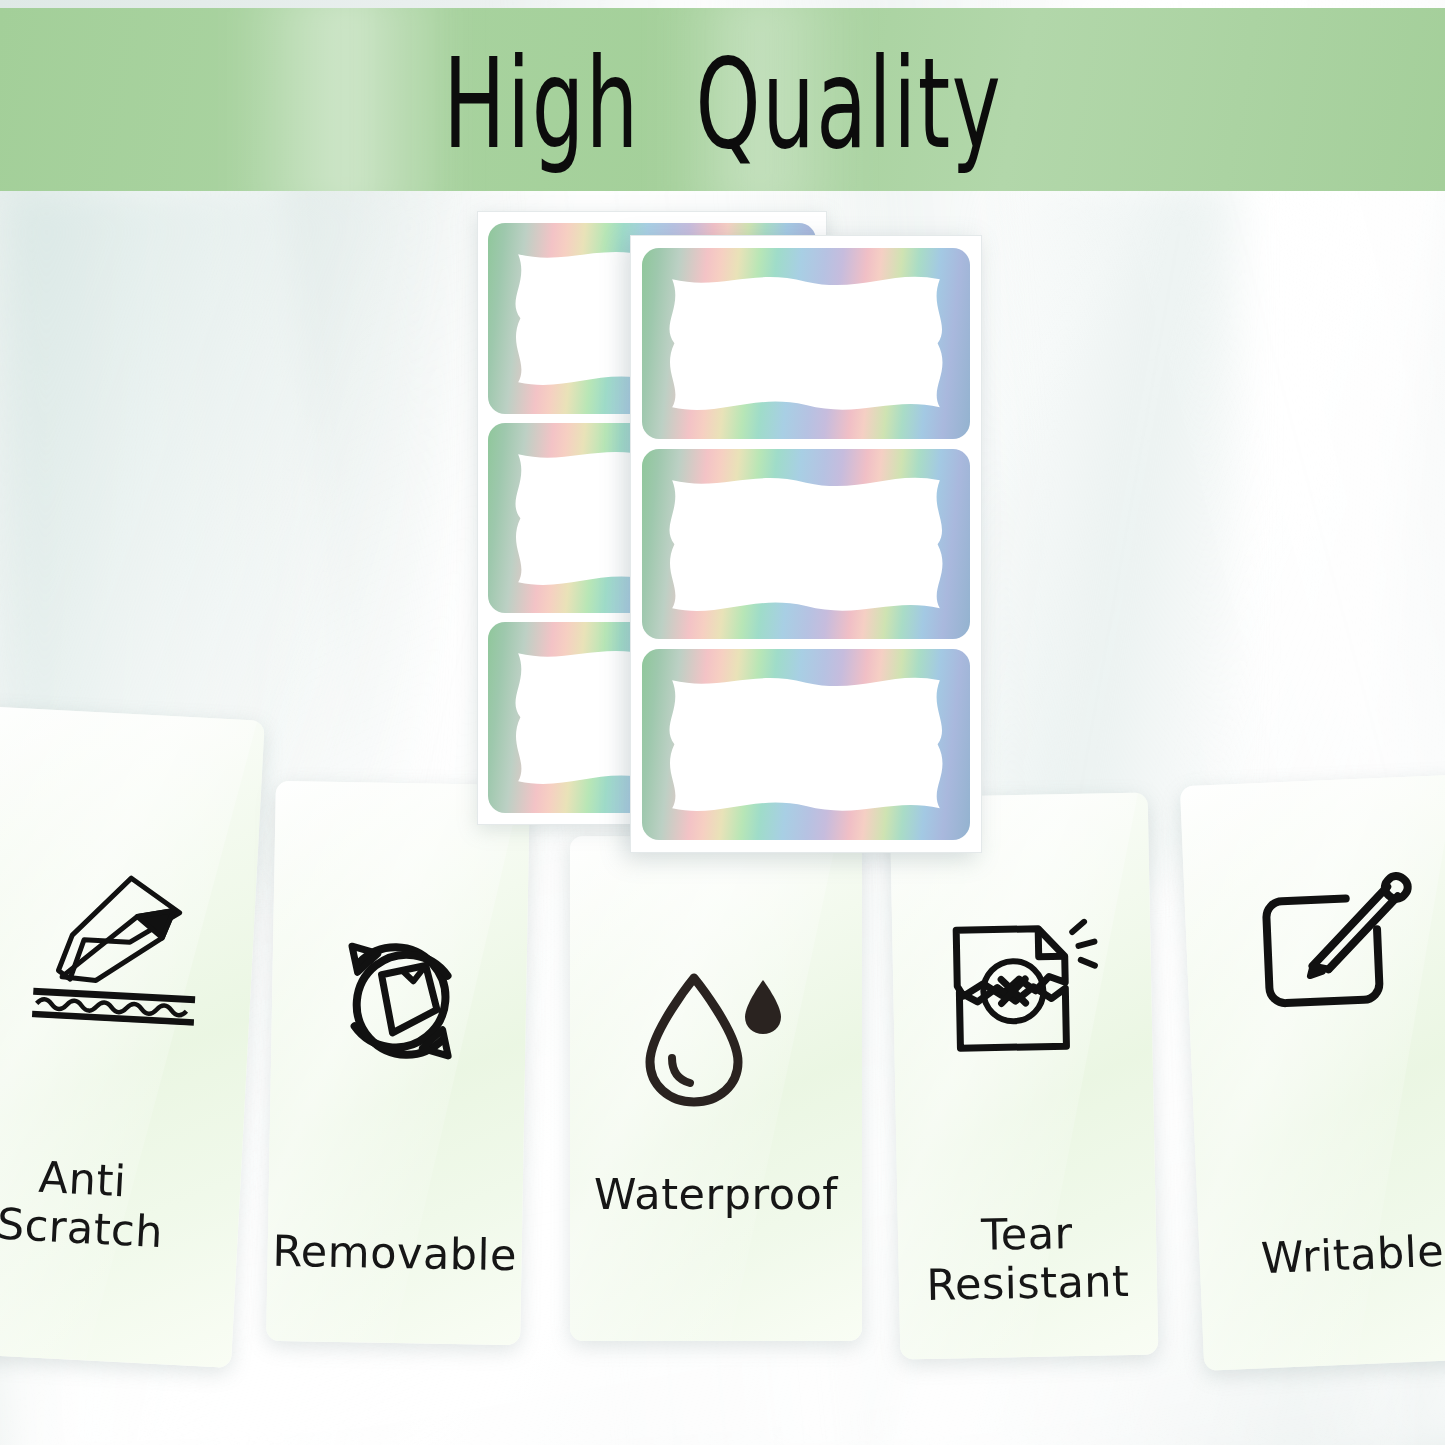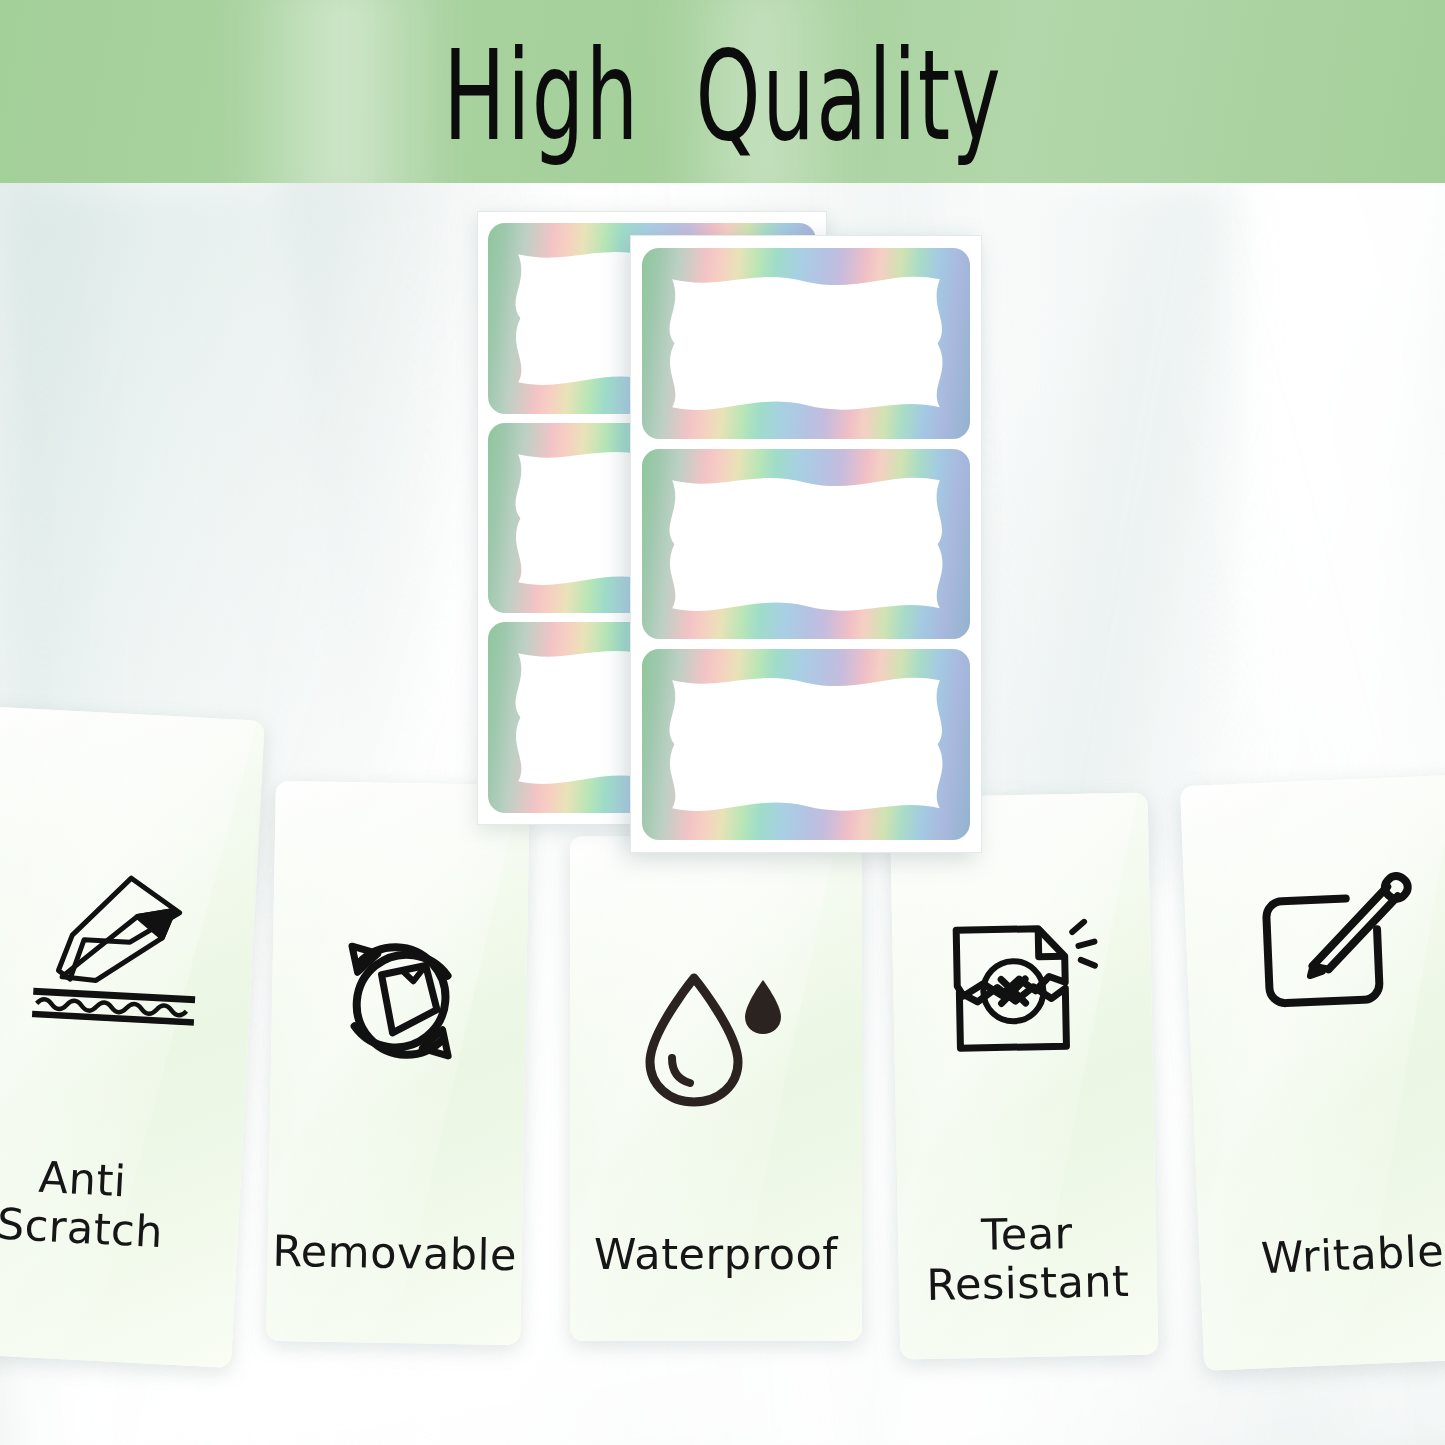--- a/index.html
+++ b/index.html
@@ -36,21 +36,21 @@
       background:linear-gradient(170deg,rgba(255,255,255,0) 0%,rgba(255,255,255,.75) 55%,rgba(255,255,255,.2) 100%);}
   .shade-left{position:absolute;left:0;top:180px;width:430px;height:700px;
       background:linear-gradient(110deg,rgba(213,229,226,.85) 0%,rgba(232,241,239,.3) 60%,rgba(255,255,255,0) 100%);
       filter:blur(22px);}
   .shade-mid{position:absolute;left:980px;top:180px;width:260px;height:700px;
       background:linear-gradient(100deg,rgba(255,255,255,0) 0%,rgba(221,233,231,.55) 55%,rgba(255,255,255,0) 100%);
       filter:blur(20px);}
 
   
   .header{
-    position:absolute;left:0;top:0;width:1445px;height:183px;
+    position:absolute;left:0;top:8px;width:1445px;height:183px;
     background:linear-gradient(100deg,#a3cf99 0%,#a9d3a0 20%,#a4d09a 48%,#b2d7aa 70%,#a4cf9a 100%);
     display:flex;align-items:center;justify-content:center;overflow:hidden;
   }
   .header .sheen{
     position:absolute;left:230px;top:-20px;width:230px;height:230px;
     background:linear-gradient(90deg,rgba(255,255,255,0) 0%,rgba(255,255,255,.45) 50%,rgba(255,255,255,0) 100%);
     filter:blur(18px);
   }
   .header .sheen2{
     position:absolute;left:660px;top:-20px;width:200px;height:230px;
@@ -129,21 +129,21 @@
   #card2{left:271px;top:783px;width:254px;height:560px;transform:rotate(1.0deg);}
   #card3{left:570px;top:836px;width:292px;height:505px;transform:rotate(0deg);}
   #card4{left:895px;top:795px;width:258px;height:562px;transform:rotate(-1.1deg);}
   #card5{left:1192px;top:780px;width:292px;height:585px;transform:rotate(-2.4deg);}
 
   #card1 .icon-wrap{margin-top:150px;}
   #card1 .card-label{margin-top:135px;}
   #card2 .icon-wrap{margin-top:140px;}
   #card2 .card-label{margin-top:150px;}
   #card3 .icon-wrap{margin-top:130px;}
-  #card3 .card-label{margin-top:120px;}
+  #card3 .card-label{margin-top:60px;}
   #card4 .icon-wrap{margin-top:120px;}
   #card4 .card-label{margin-top:145px;}
   #card5 .icon-wrap{margin-top:85px;}
   #card5 .card-label{margin-top:210px;}
 
   #card1 .card-label{padding-right:30px;}
   #card5 .card-label{padding-left:14px;}
 </style>
 </head>
 <body>

